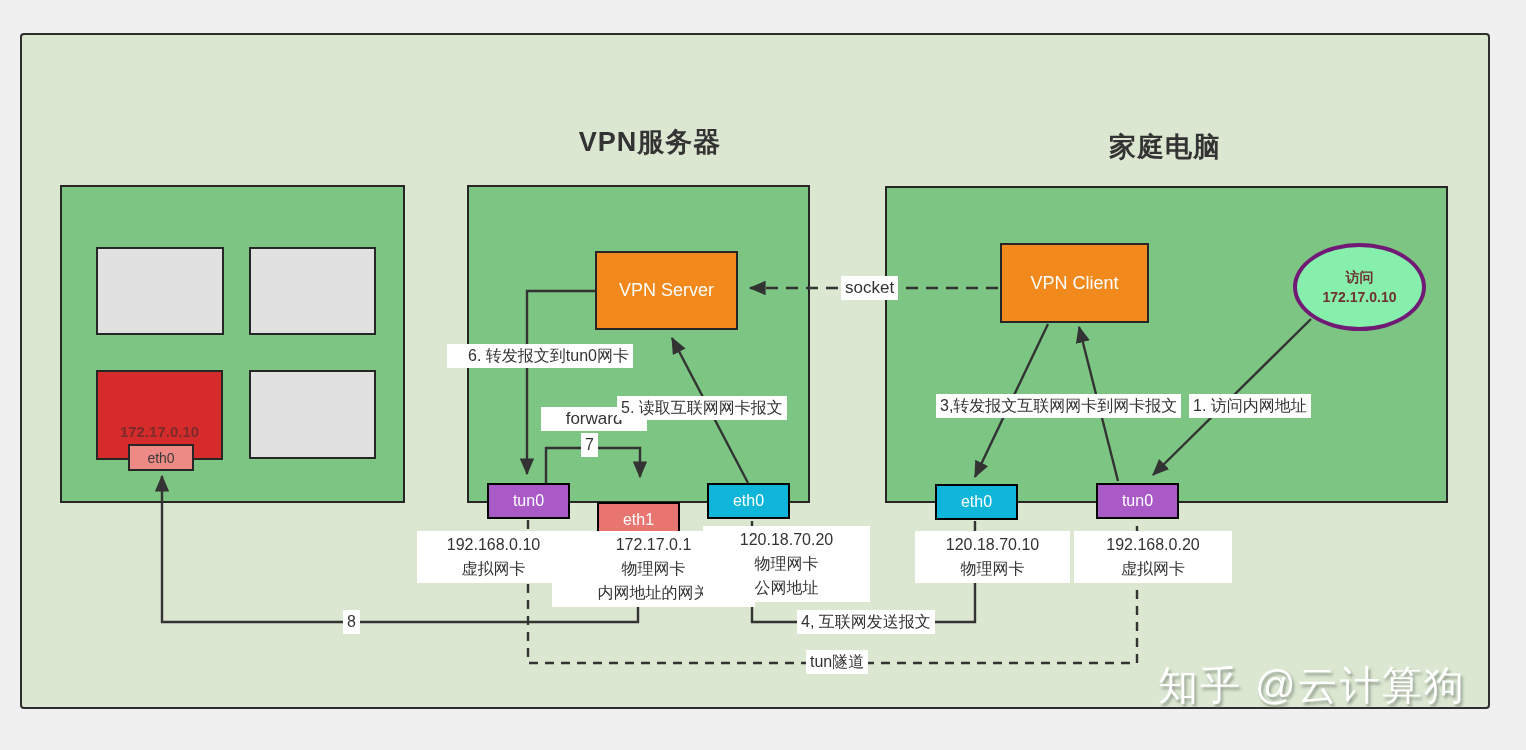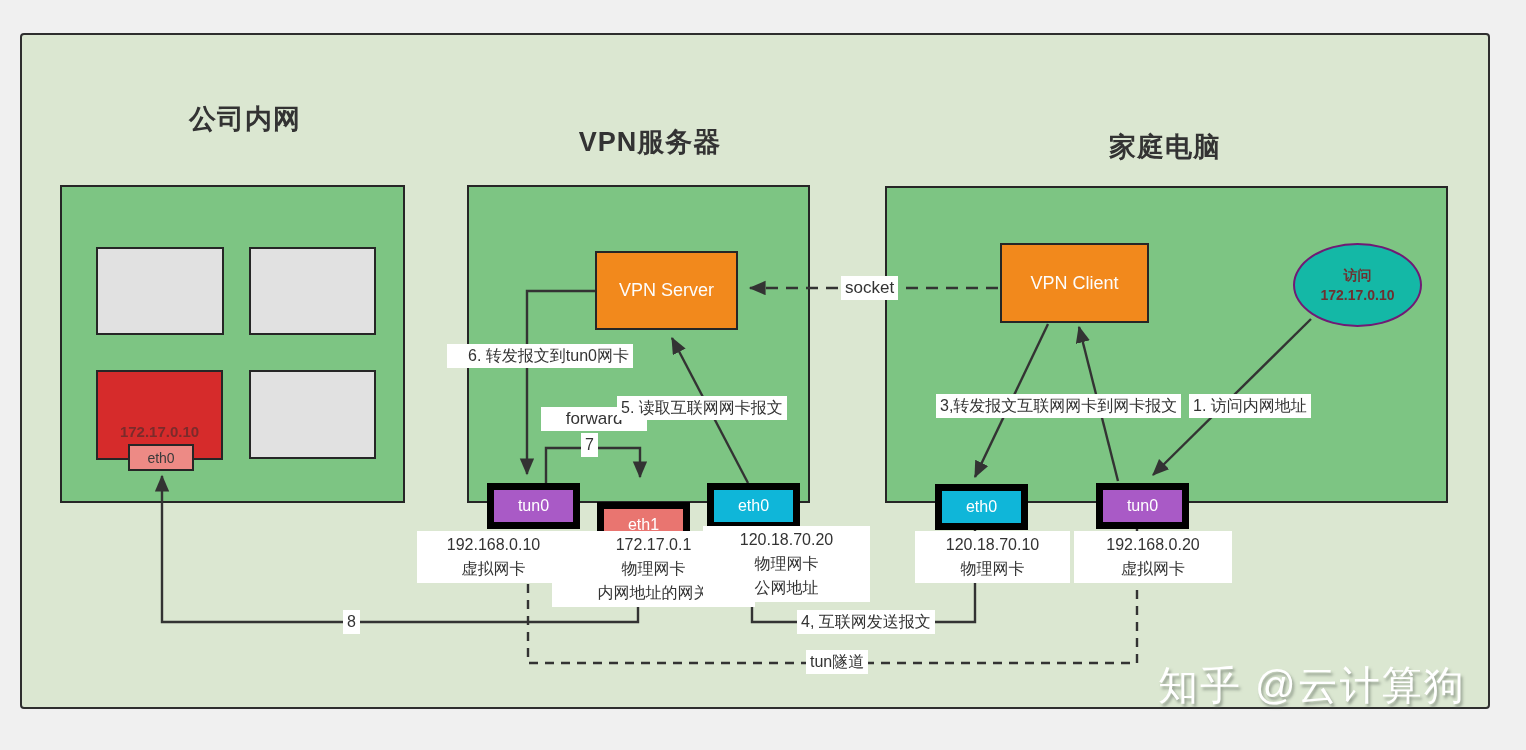--- a/index.html
+++ b/index.html
@@ -36,27 +36,27 @@
     font-size:14px;color:#3a3a3a;text-align:center;line-height:24px;
   }
   
   .appbox{
     background:#f2891c;border:2px solid #262626;z-index:3;
     display:flex;align-items:center;justify-content:center;
     font-size:18px;color:#fdfdfd;
   }
   
   .ellipse{
-    background:#14b8a6;border:2px solid #701a75;border-radius:50%;z-index:3;
+    background:#86efac;border:4px solid #701a75;border-radius:50%;z-index:3;
     display:flex;flex-direction:column;align-items:center;justify-content:center;
     font-size:14px;line-height:20px;color:#6e3030;font-weight:bold;
   }
   
   .nic{
-    border:7px solid #000000;z-index:4;height:32px;width:79px;
+    border:2px solid #000000;z-index:4;height:32px;width:79px;
     text-align:center;line-height:32px;font-size:16px;color:#fff;
   }
   .purple{background:#a95ac6;}
   .salmon{background:#e97570;}
   .cyan{background:#0fb6d9;}
   
   .lab{
     background:#ffffff;color:#333;font-size:16px;line-height:22px;
     padding:1px 4px;z-index:5;white-space:nowrap;
   }
@@ -69,21 +69,20 @@
     z-index:6;font-size:40px;color:#ffffff;letter-spacing:2px;
     text-shadow:2px 3px 3px rgba(90,100,90,0.55);white-space:nowrap;
   }
 </style>
 </head>
 <body>
 
 <div class="abs panel"></div>
 
 <div class="abs title" style="left:95px;top:101px;width:300px;">
-  <div>公司内网</div>
 </div>
 <div class="abs title" style="left:500px;top:124px;width:300px;">VPN服务器</div>
 <div class="abs title" style="left:1015px;top:129px;width:300px;">家庭电脑</div>
 
 <div class="abs greenbox" style="left:60px;top:185px;width:341px;height:314px;"></div>
 <div class="abs hostbox gray" style="left:96px;top:247px;width:124px;height:84px;"></div>
 <div class="abs hostbox gray" style="left:249px;top:247px;width:123px;height:84px;"></div>
 <div class="abs hostbox redhost" style="left:96px;top:370px;width:123px;height:86px;"></div>
 <div class="abs hostbox gray" style="left:249px;top:370px;width:123px;height:85px;"></div>
 <div class="abs host-ip" style="left:96px;top:423px;width:127px;">172.17.0.10</div>

